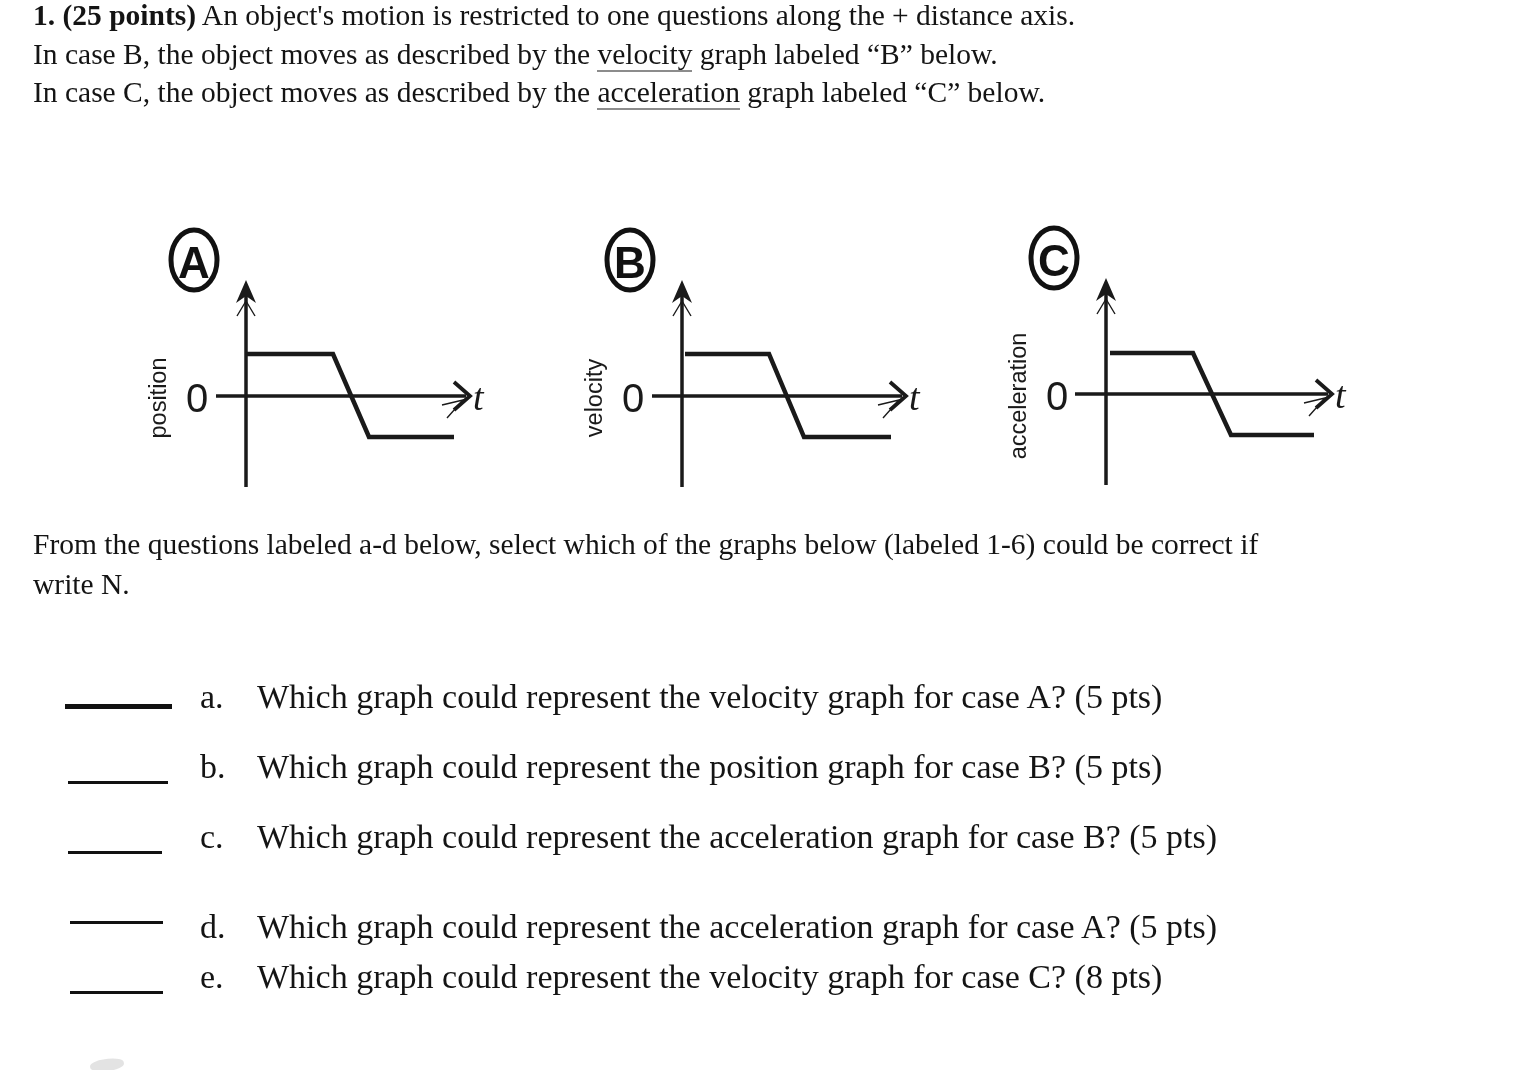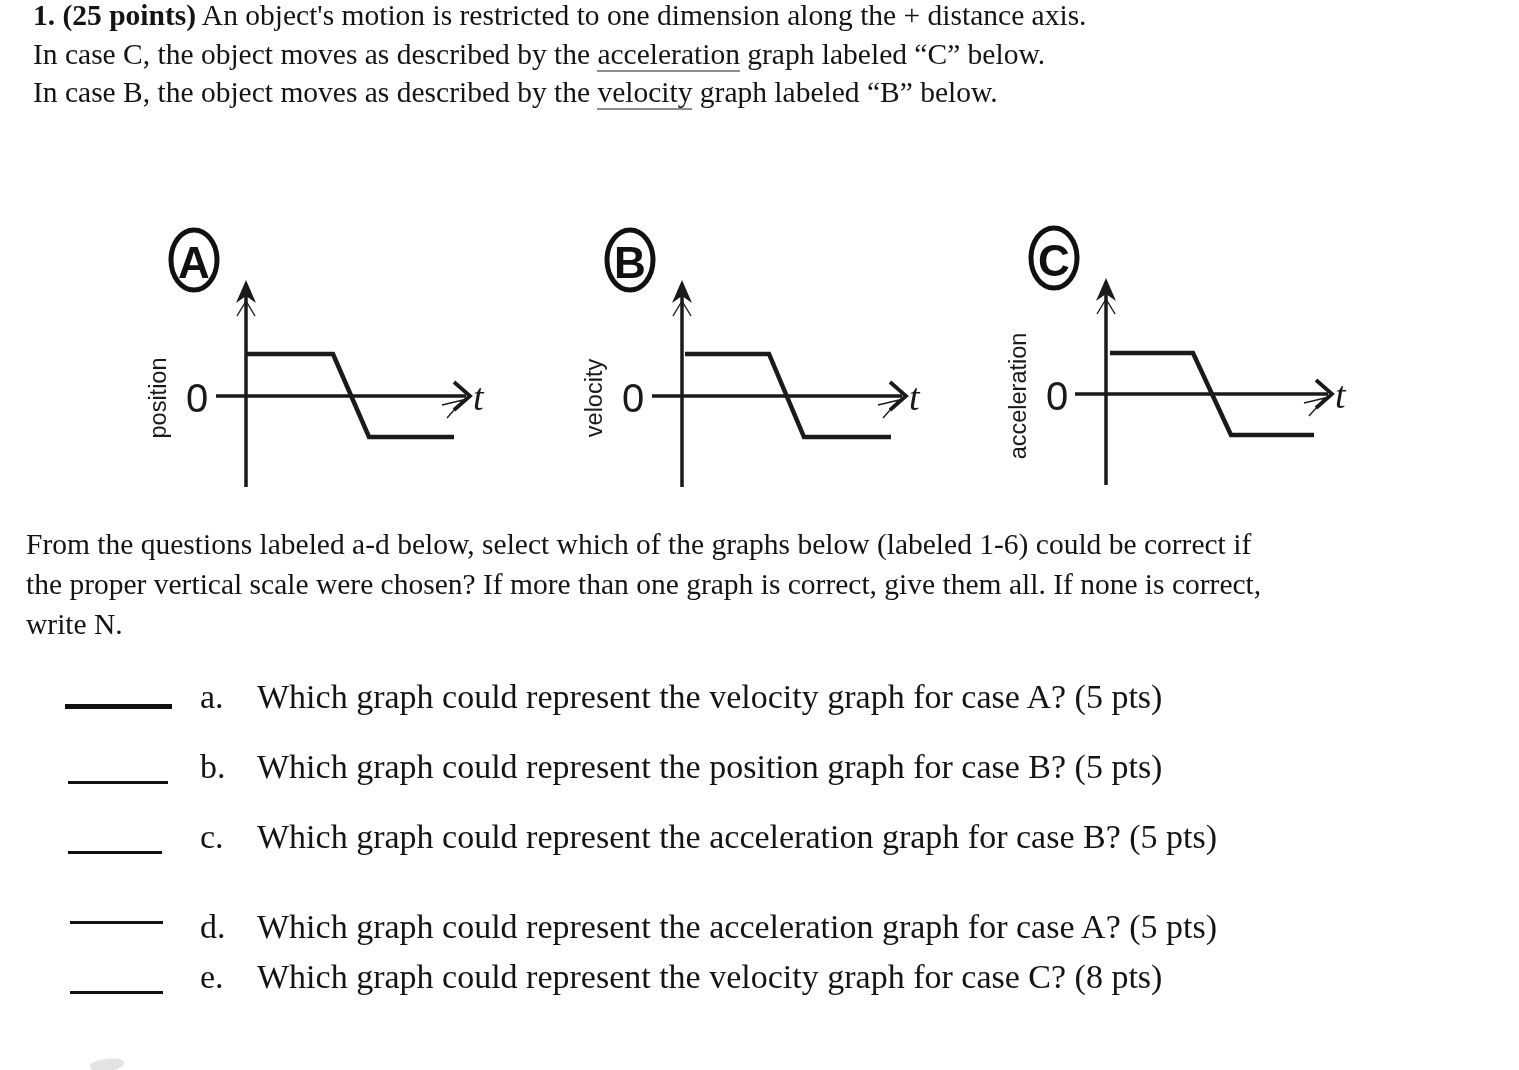--- a/index.html
+++ b/index.html
@@ -24,21 +24,21 @@
     font-size: 29.5px;
     line-height: 38.7px;
     white-space: nowrap;
   }
   .bold { font-weight: 700; }
   .uline {
     border-bottom: 2px solid #8c8c8c;
     padding-bottom: 0px;
   }
   .instructions-block {
-    left: 26px;
+    left: 33px;
     top: 524px;
     font-size: 29.5px;
     line-height: 40px;
     white-space: nowrap;
   }
 
   
   .qrow {
     position: absolute;
     left: 200px;
@@ -110,23 +110,23 @@
     background: #dcdcdc;
     border-radius: 45%;
     transform: rotate(-7deg);
     opacity: 0.8;
   }
 </style>
 </head>
 <body>
 
 <div class="abs header-block">
-  <div><span class="bold">1. (25 points)</span><span> An object's motion is restricted to one dimension along the + distance axis.</span></div>
+  <div><span class="bold">1. (25 points)</span><span> An object's motion is restricted to one questions along the + distance axis.</span></div>
+  <div><span>In case B, the object moves as described by the </span><span class="uline">velocity</span><span> graph labeled “B” below.</span></div>
   <div><span>In case C, the object moves as described by the </span><span class="uline">acceleration</span><span> graph labeled “C” below.</span></div>
-  <div><span>In case B, the object moves as described by the </span><span class="uline">velocity</span><span> graph labeled “B” below.</span></div>
 </div>
 
 <svg class="graph-svg g-a" width="370" height="300" viewBox="0 0 370 300">
   <ellipse class="badge-ellipse" cx="58" cy="50" rx="23" ry="30"></ellipse>
   <text class="badge-letter" x="58" y="52">A</text>
   <text class="axis-label" x="22" y="188" transform="rotate(-90 22 188)">position</text>
   <text class="zero-label" x="61" y="188">0</text>
   <line class="axis" x1="110" y1="76" x2="110" y2="277"></line>
   <polygon class="arrowfill" points="110,70 100,93 110,86 120,93"></polygon>
   <polyline class="chev2" points="101,106 110,91 119,106"></polyline>
@@ -162,21 +162,20 @@
   <polyline class="chev2" points="101,106 110,91 119,106"></polyline>
   <line class="axis" x1="79" y1="186" x2="332" y2="186"></line>
   <polyline class="chev" points="320,172 336,186 320,200"></polyline>
   <polyline class="chev2" points="308,195 329,190 313,208"></polyline>
   <polyline class="curve" points="114,145 197,145 235,227 318,227"></polyline>
   <text class="t-label" x="339" y="200">t</text>
 </svg>
 
 <div class="abs instructions-block">
   <div>From the questions labeled a-d below, select which of the graphs below (labeled 1-6) could be correct if</div>
-  <div>the proper vertical scale were chosen? If more than one graph is correct, give them all. If none is correct,</div>
   <div>write N.</div>
 </div>
 
 <div class="answer-blank blank-a"></div>
 <div class="qrow" style="top:678px">
   <span class="qlabel">a.</span><span>Which graph could represent the velocity graph for case A? (5 pts)</span>
 </div>
 
 <div class="answer-blank blank-b"></div>
 <div class="qrow" style="top:748px">

